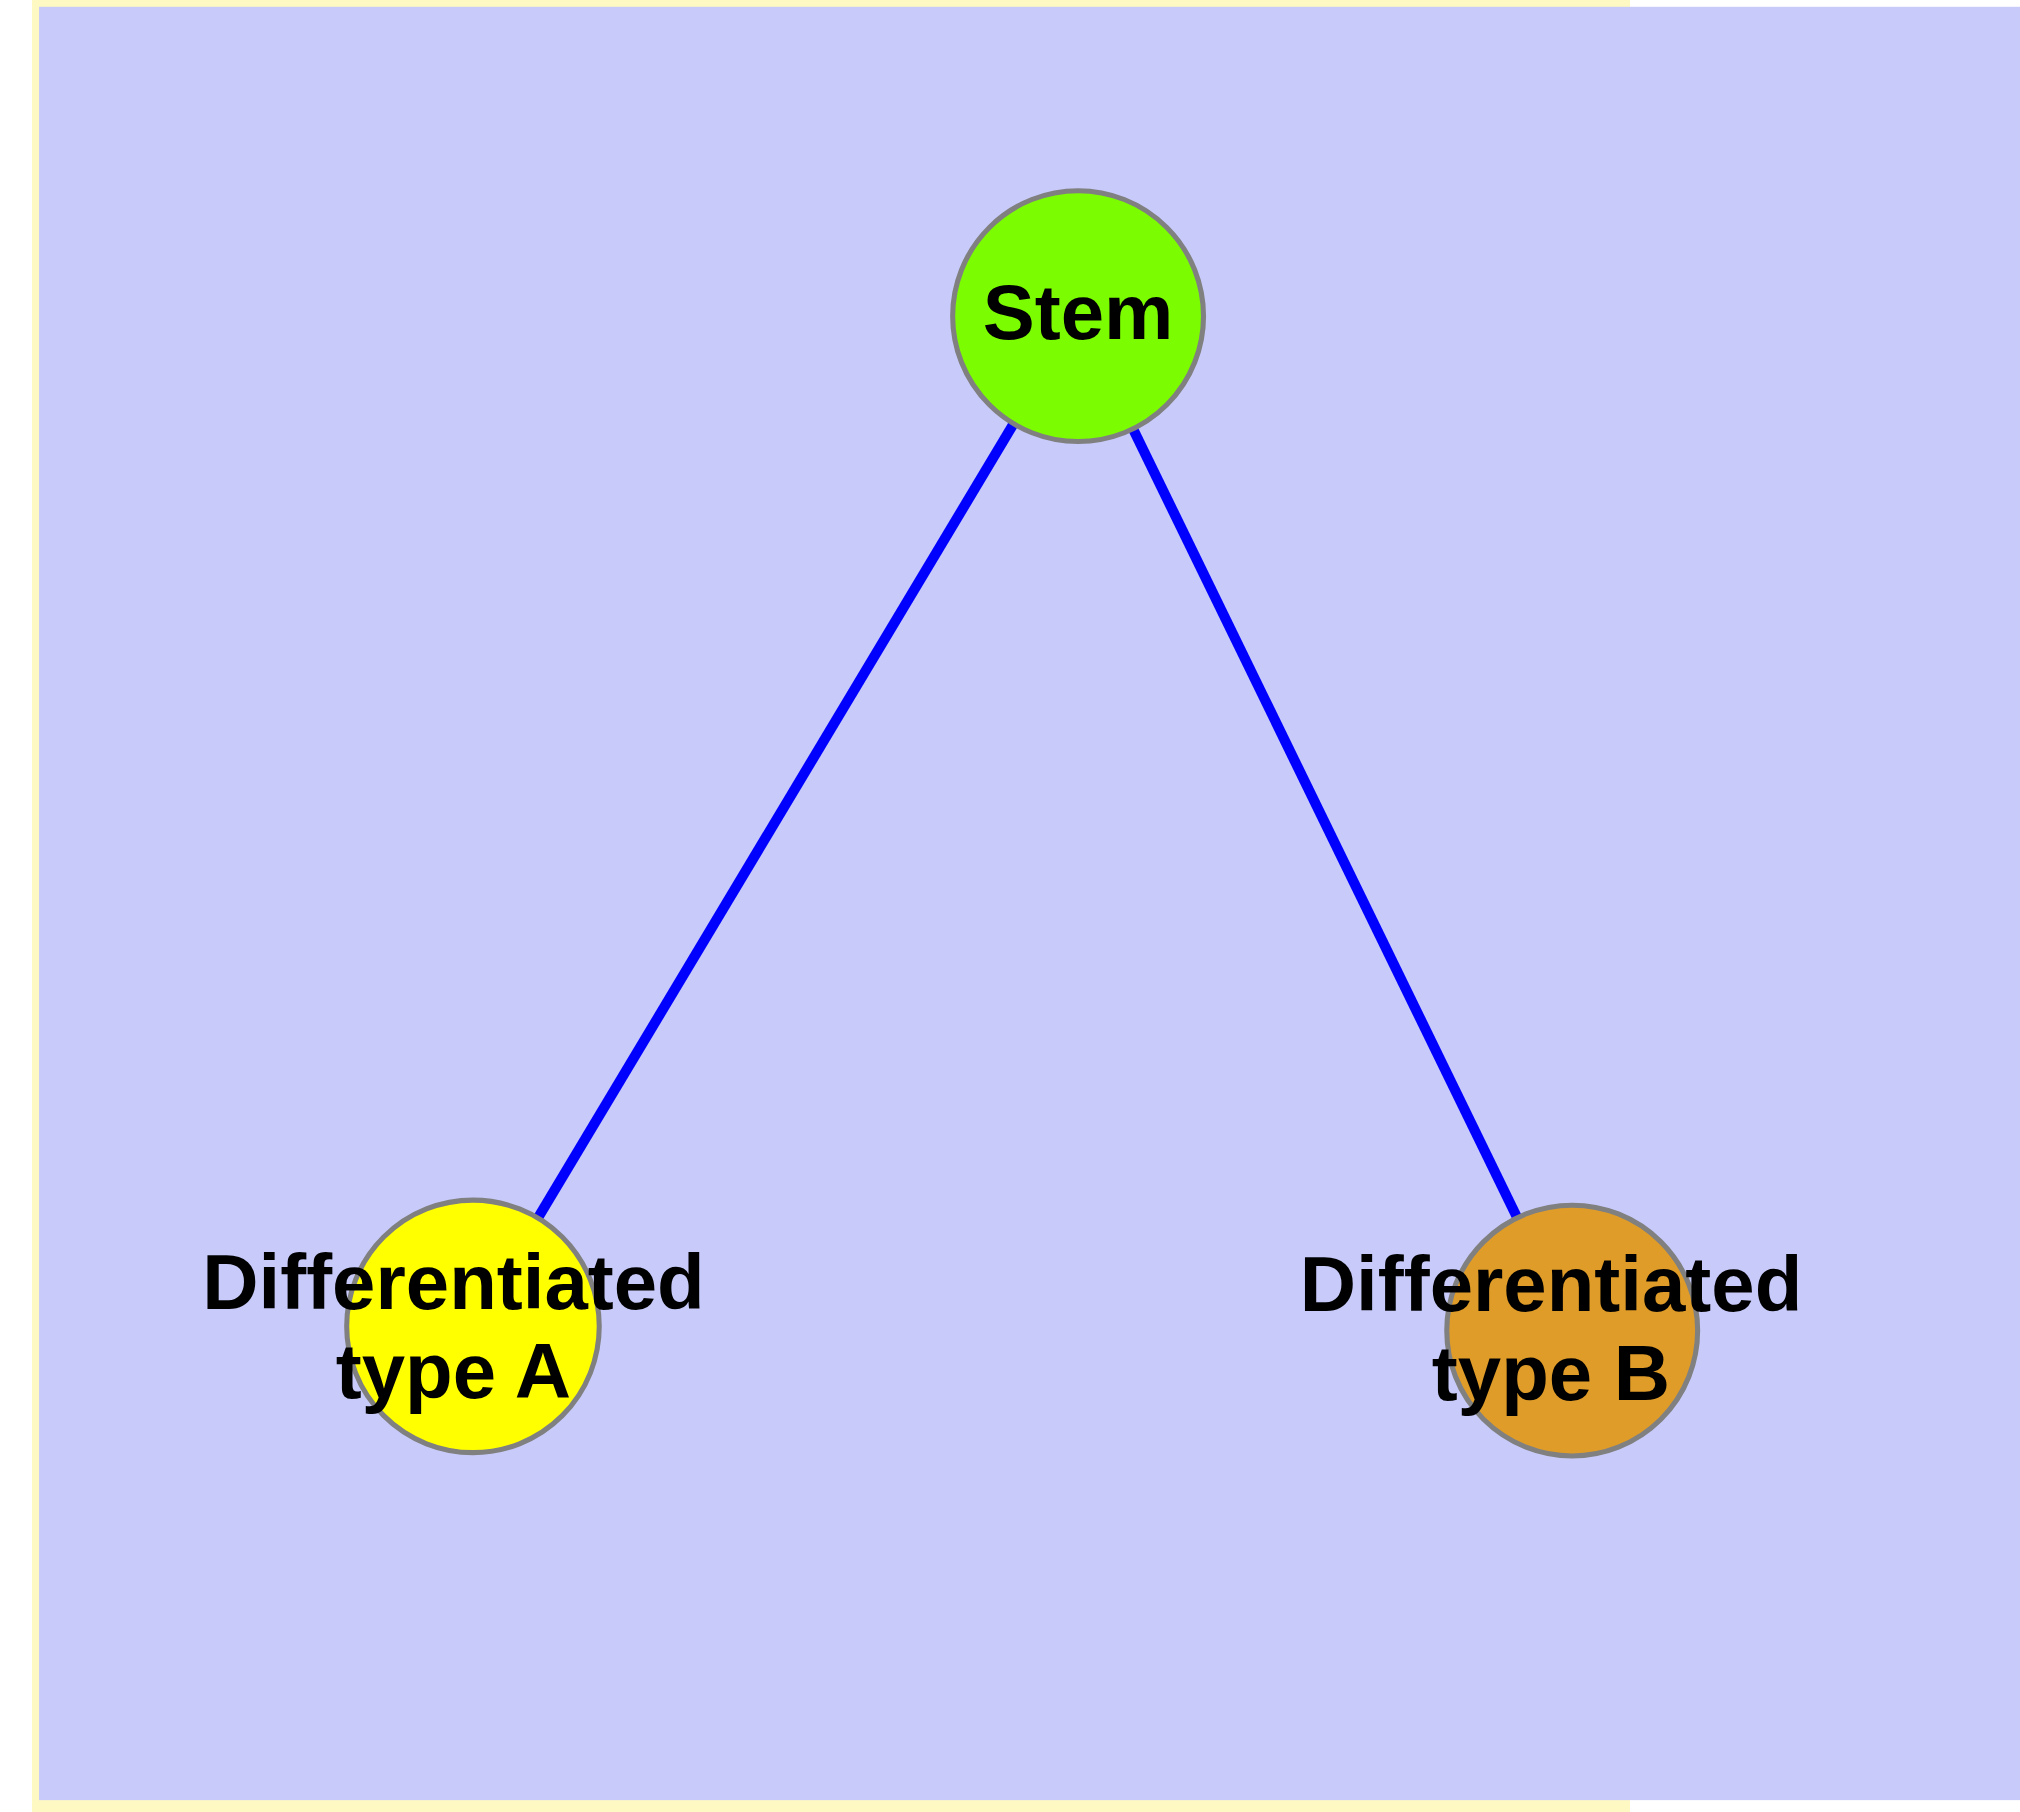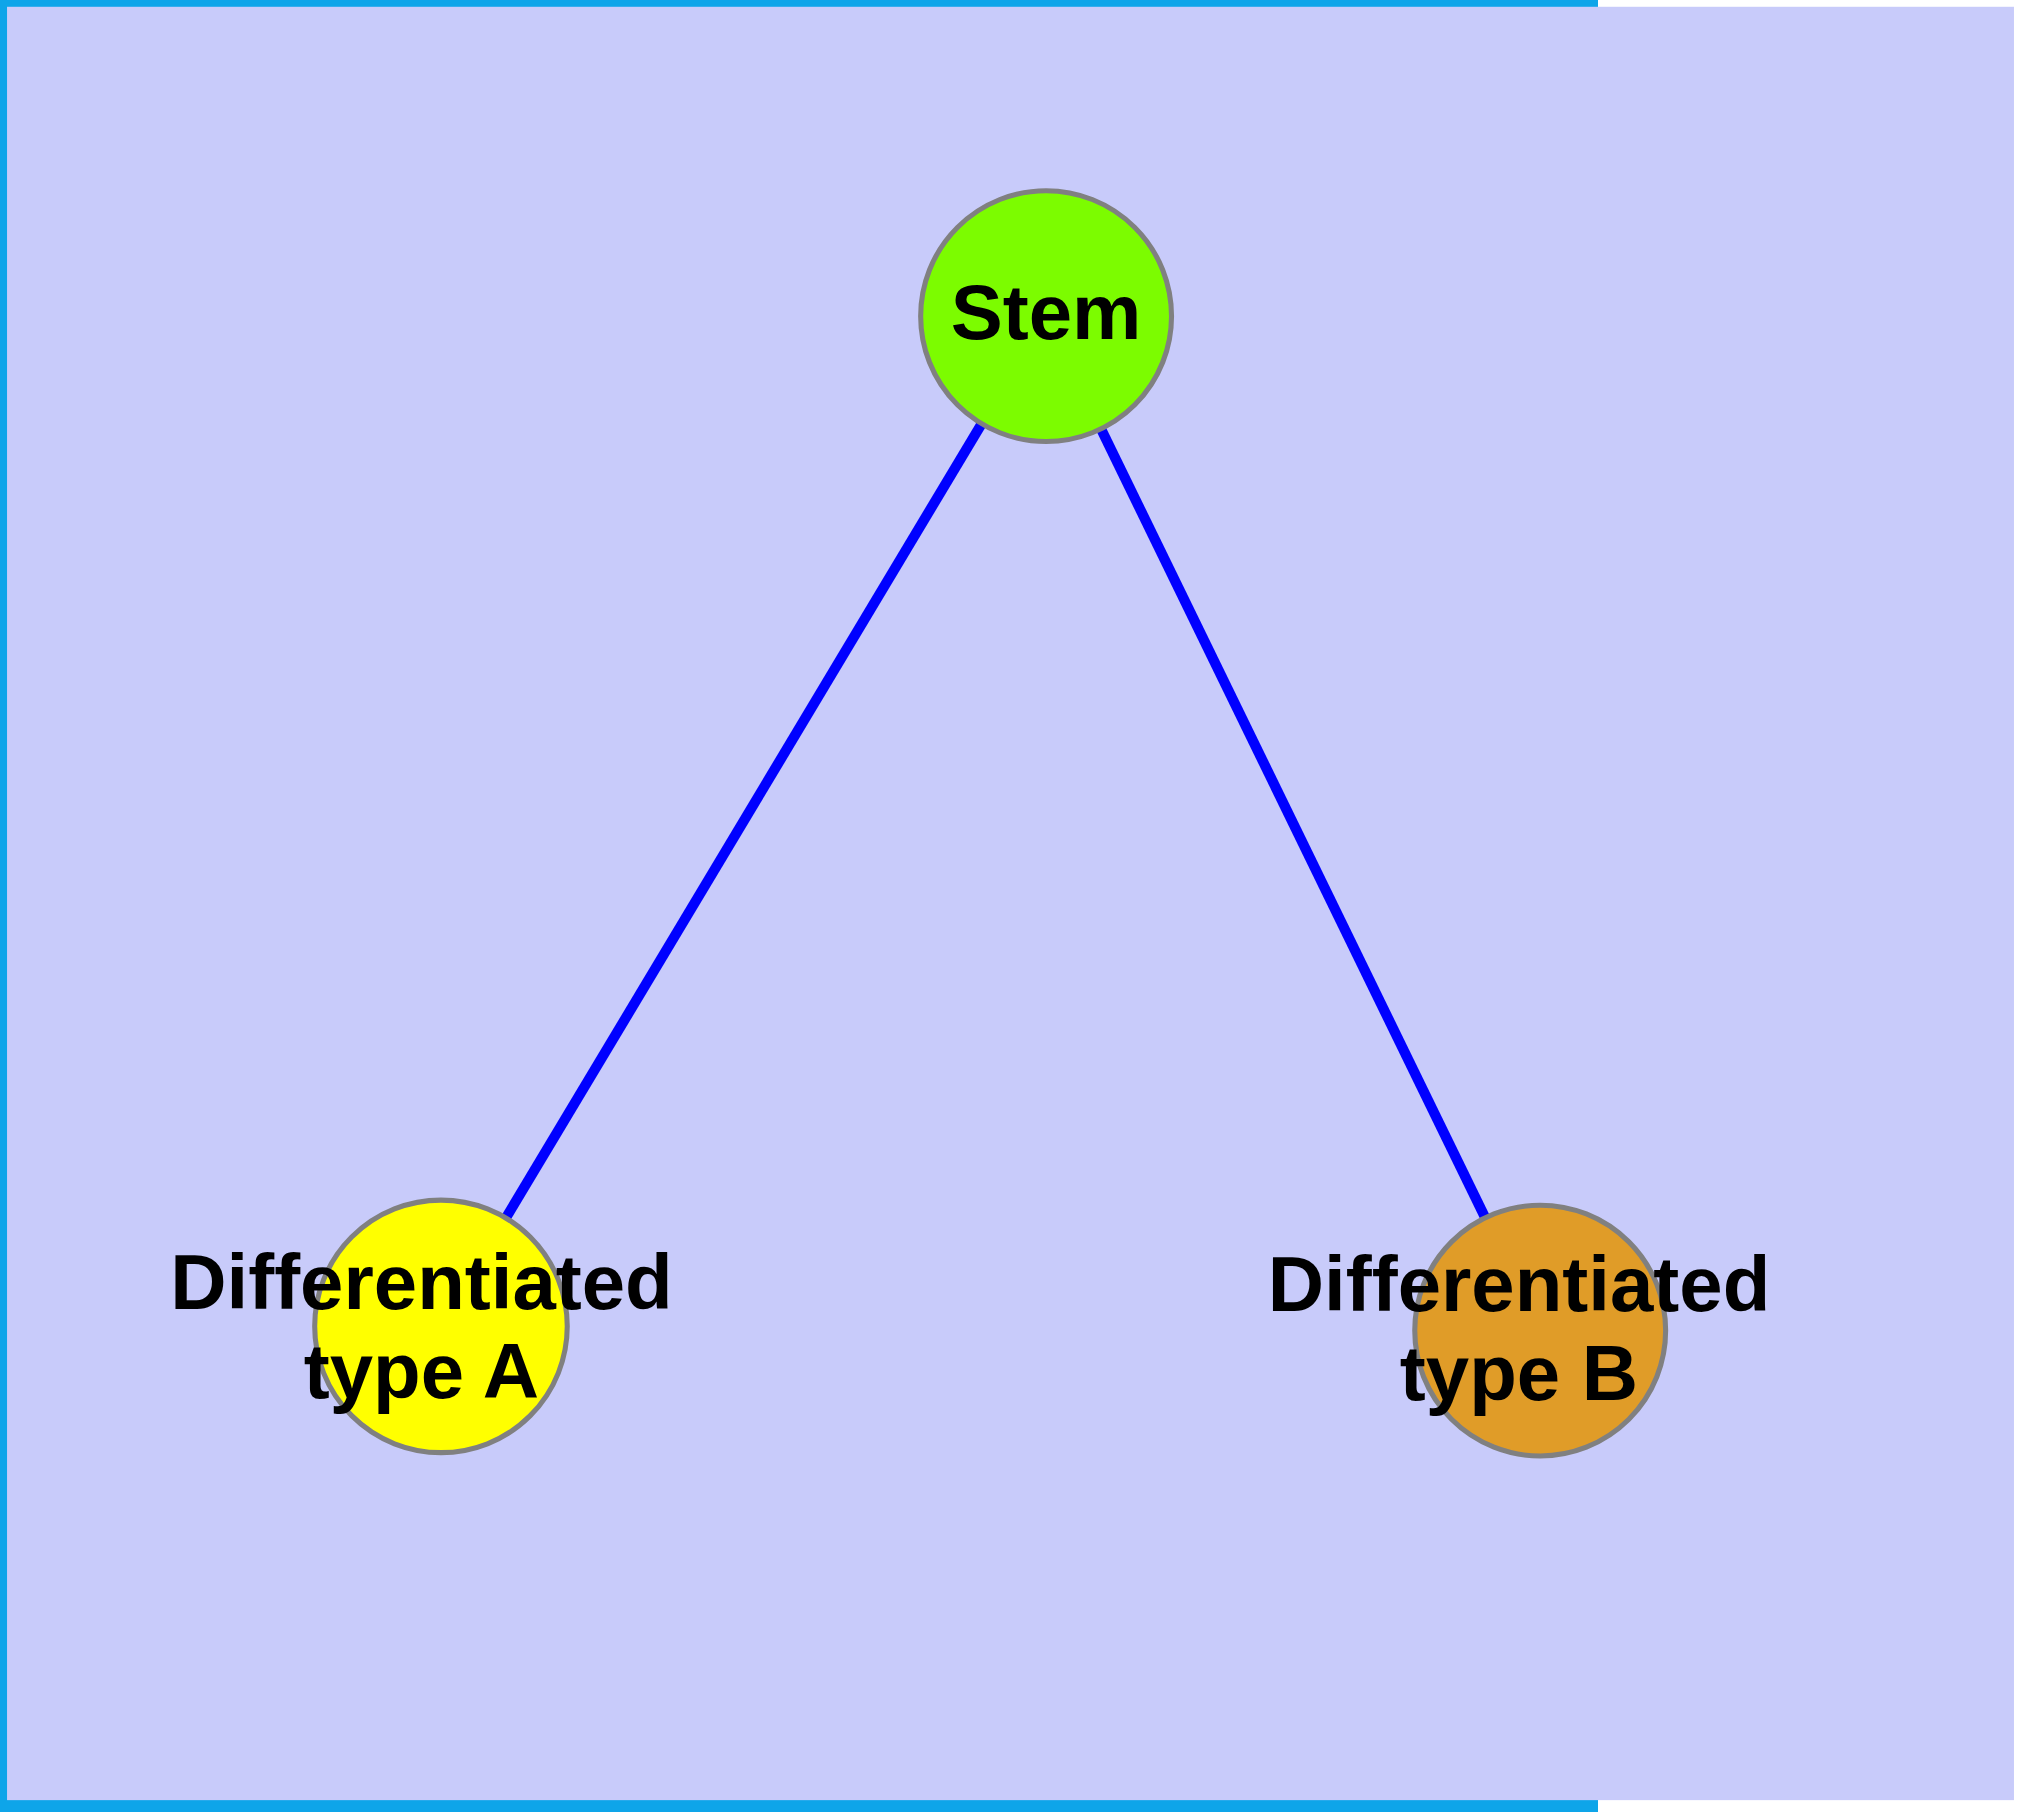--- a/index.html
+++ b/index.html
@@ -10,21 +10,22 @@
   body {
     width: 2021px;
     height: 1812px;
     overflow: hidden;
     font-family: "Liberation Sans", sans-serif;
   }
   #graph-canvas {
     position: relative;
     width: 1598px;
     height: 1812px;
-    background: #0ea5e9;
+    background: #fef9c3;
+    margin-left: 32px;
   }
   #graph-svg {
     position: absolute;
     top: 0;
     left: 0;
     width: 2021px;
     height: 1812px;
     display: block;
   }
   .node-label-text {

